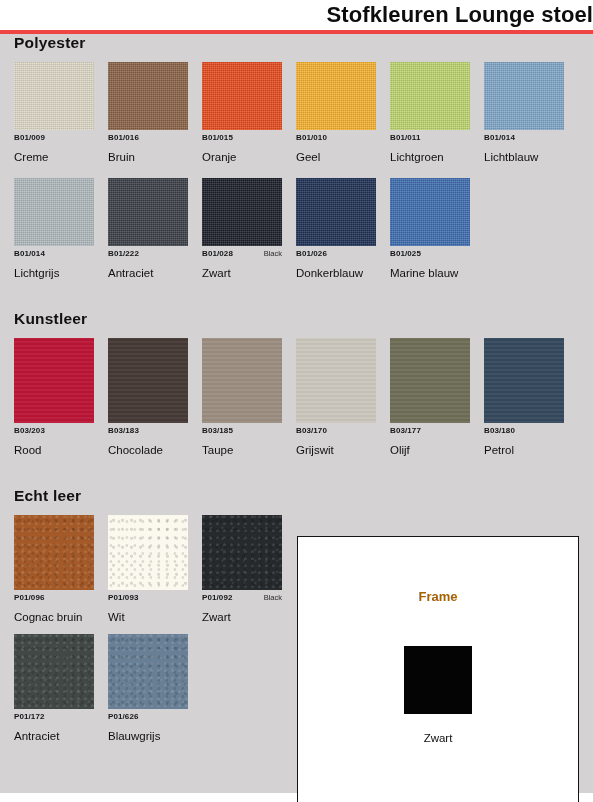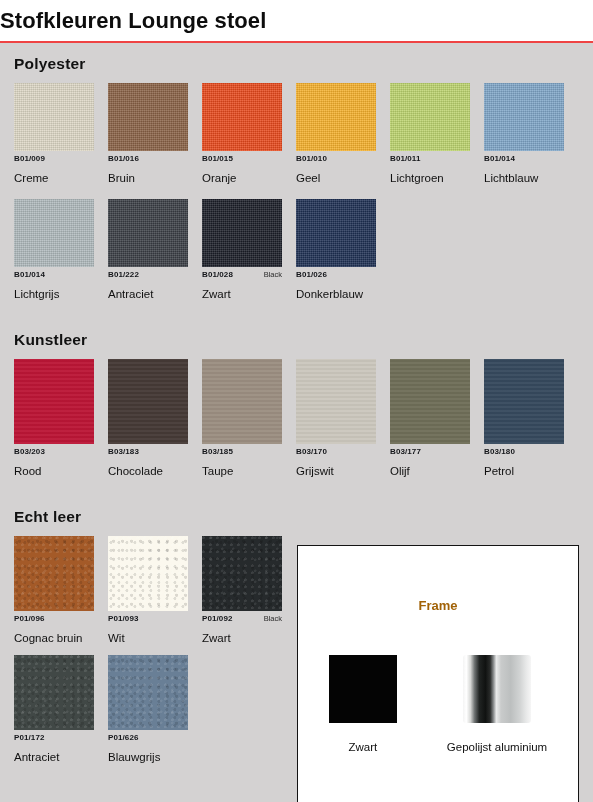--- a/index.html
+++ b/index.html
@@ -11,26 +11,26 @@
   body {
     width: 593px;
     height: 802px;
     overflow: hidden;
     font-family: "Liberation Sans", sans-serif;
     -webkit-font-smoothing: antialiased;
   }
 
   
   .page-header {
-    height: 43px;
+    height: 34px;
     background: #ffffff;
-    border-bottom: 2px solid #ef4444;
+    border-bottom: 4px solid #ef4444;
     display: flex;
     align-items: center;
-    justify-content: flex-start;
+    justify-content: flex-end;
     box-sizing: border-box;
   }
   .page-title {
     font-size: 22px;
     font-weight: bold;
     color: #0d0d0d;
     letter-spacing: 0.1px;
     white-space: nowrap;
   }
 
@@ -158,21 +158,21 @@
     border-radius: 3px;
   }
   .frame-label {
     margin-top: 18px;
     font-size: 11.5px;
     color: #0f0f0f;
     white-space: nowrap;
   }
 
   
-  .block-polyester { padding-top: 12px; }
+  .block-polyester { }
   .hdr-gap { height: 10px; }
   .row-gap-fabric { height: 14px; }
   .row-gap-leer { height: 10px; }
   .sec-gap { height: 30px; }
 </style>
 </head>
 <body>
 
 <div class="page-header">
   <div class="page-title">Stofkleuren Lounge stoel</div>
@@ -272,20 +272,28 @@
 
       <div class="swatch-cell">
         <div class="swatch-chip chip-fabric tex-fabric" style="background-color:#1e3054"></div>
         <div class="code-line">
           <span class="swatch-code">B01/026</span>
           <span class="swatch-alt"></span>
         </div>
         <div class="swatch-name">Donkerblauw</div>
       </div>
 
+      <div class="swatch-cell">
+        <div class="swatch-chip chip-fabric tex-fabric" style="background-color:#3d6bb0"></div>
+        <div class="code-line">
+          <span class="swatch-code">B01/025</span>
+          <span class="swatch-alt"></span>
+        </div>
+        <div class="swatch-name">Marine blauw</div>
+      </div>
     </div>
   </div>
 
   <div class="sec-gap"></div>
 
   <div>
     <div class="section-title">Kunstleer</div>
     <div class="hdr-gap"></div>
 
     <div class="swatch-row">
@@ -404,20 +412,16 @@
     </div>
   </div>
 
   <div class="frame-box">
     <div class="frame-title">Frame</div>
     <div class="frame-items">
       <div class="frame-item">
         <div class="frame-chip frame-chip-zwart"></div>
         <div class="frame-label">Zwart</div>
       </div>
-      <div class="frame-item">
-        <div class="frame-chip frame-chip-alu"></div>
-        <div class="frame-label">Gepolijst aluminium</div>
-      </div>
     </div>
   </div>
 
 </div>
 
 </body></html>

